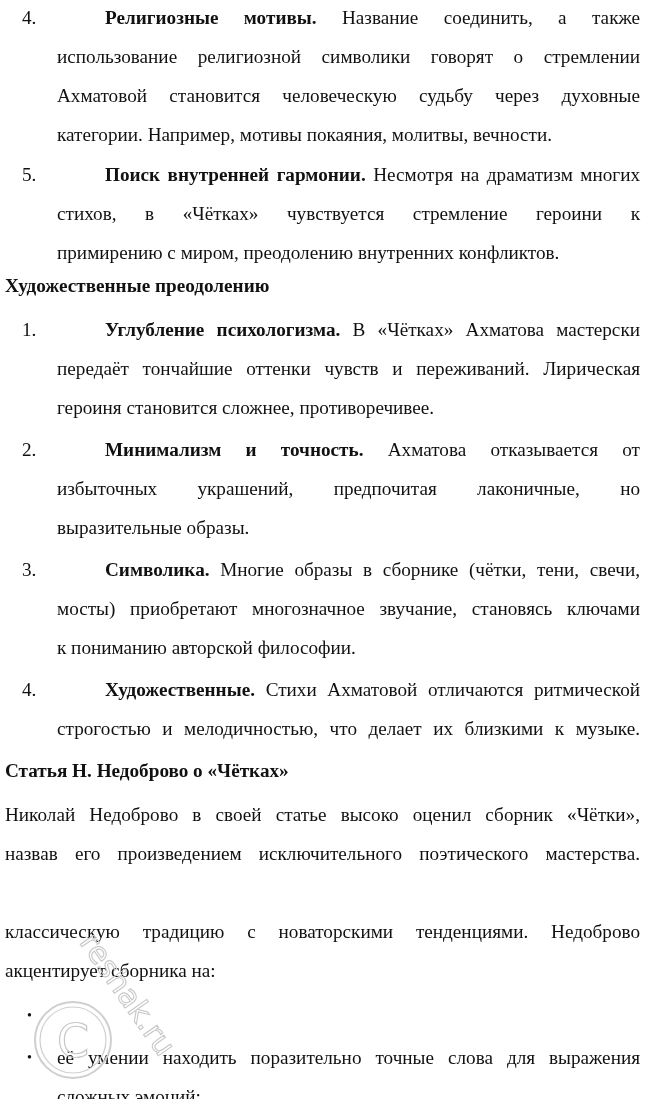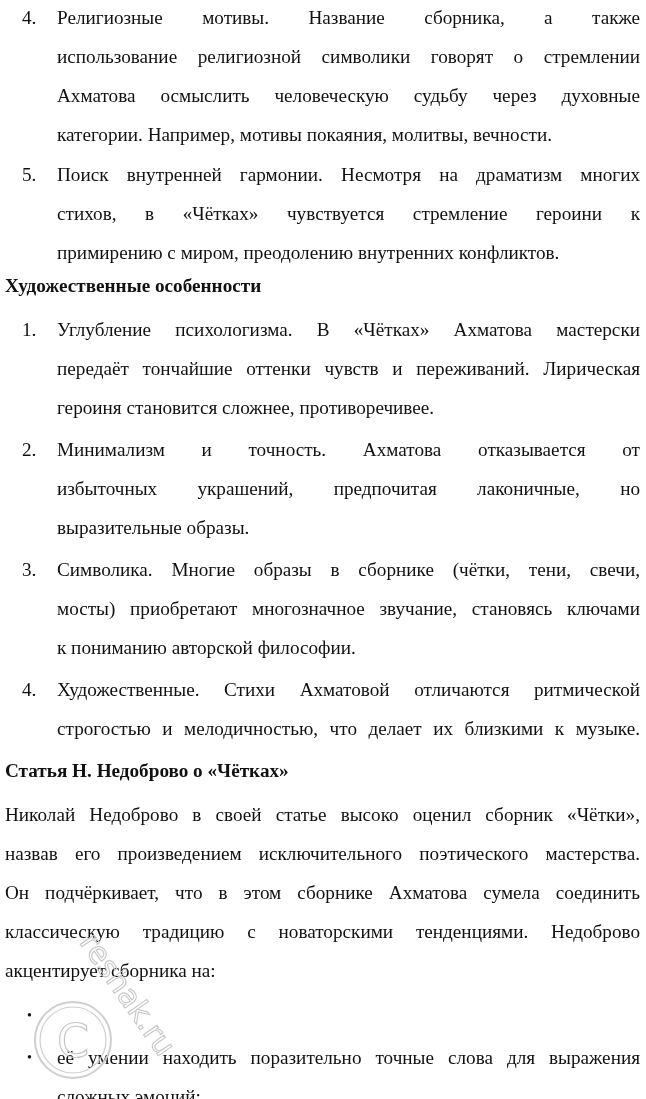--- a/index.html
+++ b/index.html
@@ -41,21 +41,21 @@
       line-height: 24px;
     }
     .bullet {
       position: absolute;
       left: 27px;
       width: 10px;
       height: 24px;
       line-height: 24px;
       font-size: 14px;
     }
-    b { font-weight: normal; }
+    b { font-weight: bold; margin-left: 48px; }
     .heading {
       position: absolute;
       left: 5px;
       height: 24px;
       line-height: 24px;
       font-weight: bold;
       white-space: nowrap;
     }
     .watermark {
       position: absolute;
@@ -65,31 +65,31 @@
       height: 160px;
       pointer-events: none;
     }
   </style>
 </head>
 <body>
 
 <div class="page">
 
   <span class="num" style="top:6px">4.</span>
-  <div class="line just" style="left:57px; width:583px; top:6px"><b>Религиозные мотивы.</b><span> Название сборника, а также</span></div>
+  <div class="line just" style="left:57px; width:583px; top:6px"><b>Религиозные мотивы.</b><span> Название соединить, а также</span></div>
   <div class="line just" style="left:57px; width:583px; top:45px">использование религиозной символики говорят о стремлении</div>
-  <div class="line just" style="left:57px; width:583px; top:84px">Ахматова осмыслить человеческую судьбу через духовные</div>
+  <div class="line just" style="left:57px; width:583px; top:84px">Ахматовой становится человеческую судьбу через духовные</div>
   <div class="line" style="left:57px; top:123px">категории. Например, мотивы покаяния, молитвы, вечности.</div>
 
   <span class="num" style="top:163px">5.</span>
   <div class="line just" style="left:57px; width:583px; top:163px"><b>Поиск внутренней гармонии.</b><span> Несмотря на драматизм многих</span></div>
   <div class="line just" style="left:57px; width:583px; top:202px">стихов, в «Чётках» чувствуется стремление героини к</div>
   <div class="line" style="left:57px; top:241px">примирению с миром, преодолению внутренних конфликтов.</div>
 
-  <div class="heading" style="top:274px">Художественные особенности</div>
+  <div class="heading" style="top:274px">Художественные преодолению</div>
 
   <span class="num" style="top:318px">1.</span>
   <div class="line just" style="left:57px; width:583px; top:318px"><b>Углубление психологизма.</b><span> В «Чётках» Ахматова мастерски</span></div>
   <div class="line just" style="left:57px; width:583px; top:357px">передаёт тончайшие оттенки чувств и переживаний. Лирическая</div>
   <div class="line" style="left:57px; top:396px">героиня становится сложнее, противоречивее.</div>
 
   <span class="num" style="top:438px">2.</span>
   <div class="line just" style="left:57px; width:583px; top:438px"><b>Минимализм и точность.</b><span> Ахматова отказывается от</span></div>
   <div class="line just" style="left:57px; width:583px; top:477px">избыточных украшений, предпочитая лаконичные, но</div>
   <div class="line" style="left:57px; top:516px">выразительные образы.</div>
@@ -100,21 +100,20 @@
   <div class="line" style="left:57px; top:636px">к пониманию авторской философии.</div>
 
   <span class="num" style="top:678px">4.</span>
   <div class="line just" style="left:57px; width:583px; top:678px"><b>Художественные.</b><span> Стихи Ахматовой отличаются ритмической</span></div>
   <div class="line just" style="left:57px; width:583px; top:717px">строгостью и мелодичностью, что делает их близкими к музыке.</div>
 
   <div class="heading" style="top:759px">Статья Н. Недоброво о «Чётках»</div>
 
   <div class="line just" style="left:5px; width:635px; top:803px">Николай Недоброво в своей статье высоко оценил сборник «Чётки»,</div>
   <div class="line just" style="left:5px; width:635px; top:842px">назвав его произведением исключительного поэтического мастерства.</div>
-  <div class="line just" style="left:5px; width:635px; top:881px">Он подчёркивает, что в этом сборнике Ахматова сумела соединить</div>
   <div class="line just" style="left:5px; width:635px; top:920px">классическую традицию с новаторскими тенденциями. Недоброво</div>
   <div class="line" style="left:5px; top:959px">акцентирует сборника на:</div>
 
   <span class="bullet" style="top:1004px">•</span>
 
   <span class="bullet" style="top:1046px">•</span>
   <div class="line just" style="left:57px; width:583px; top:1046px">её умении находить поразительно точные слова для выражения</div>
   <div class="line" style="left:57px; top:1085px">сложных эмоций;</div>
 
   <svg class="watermark" viewBox="0 0 160 160">

